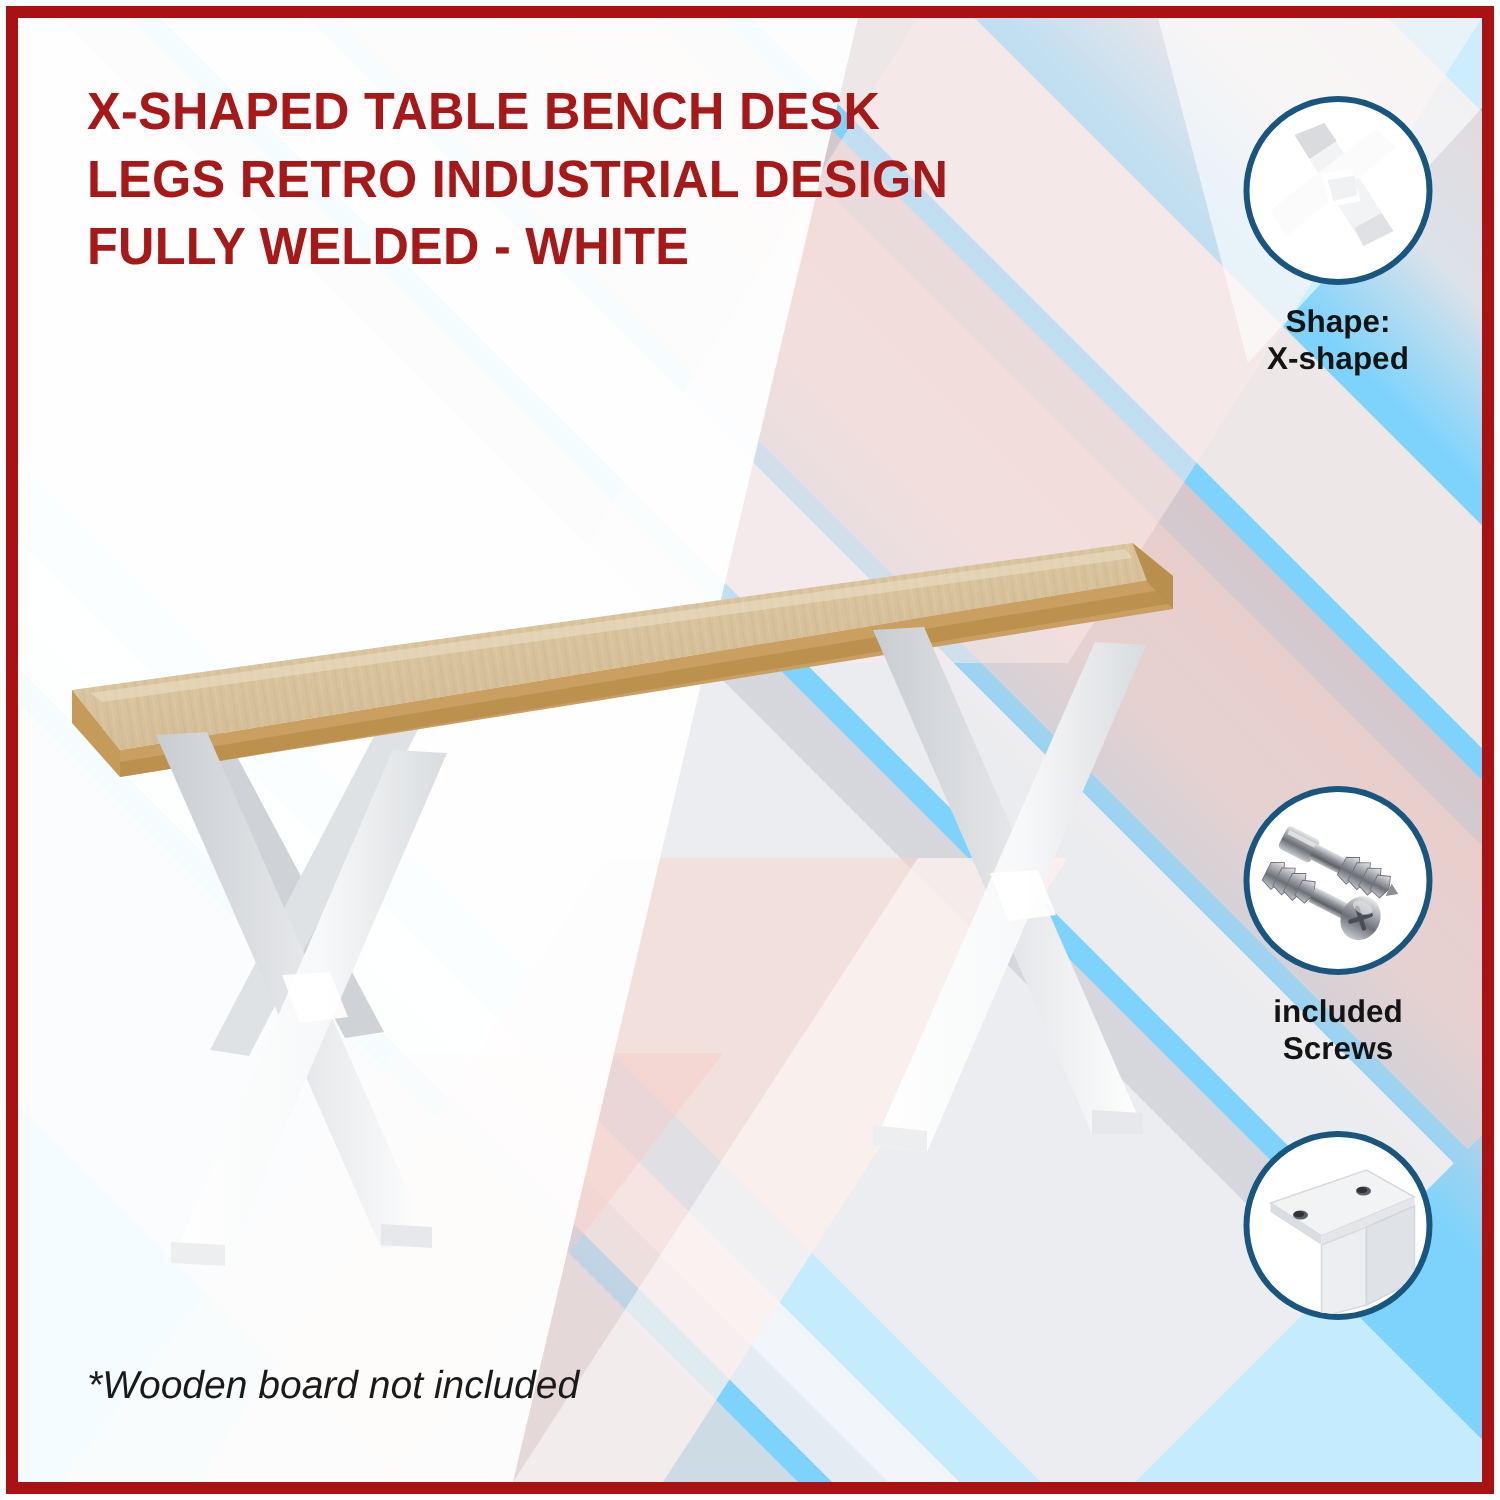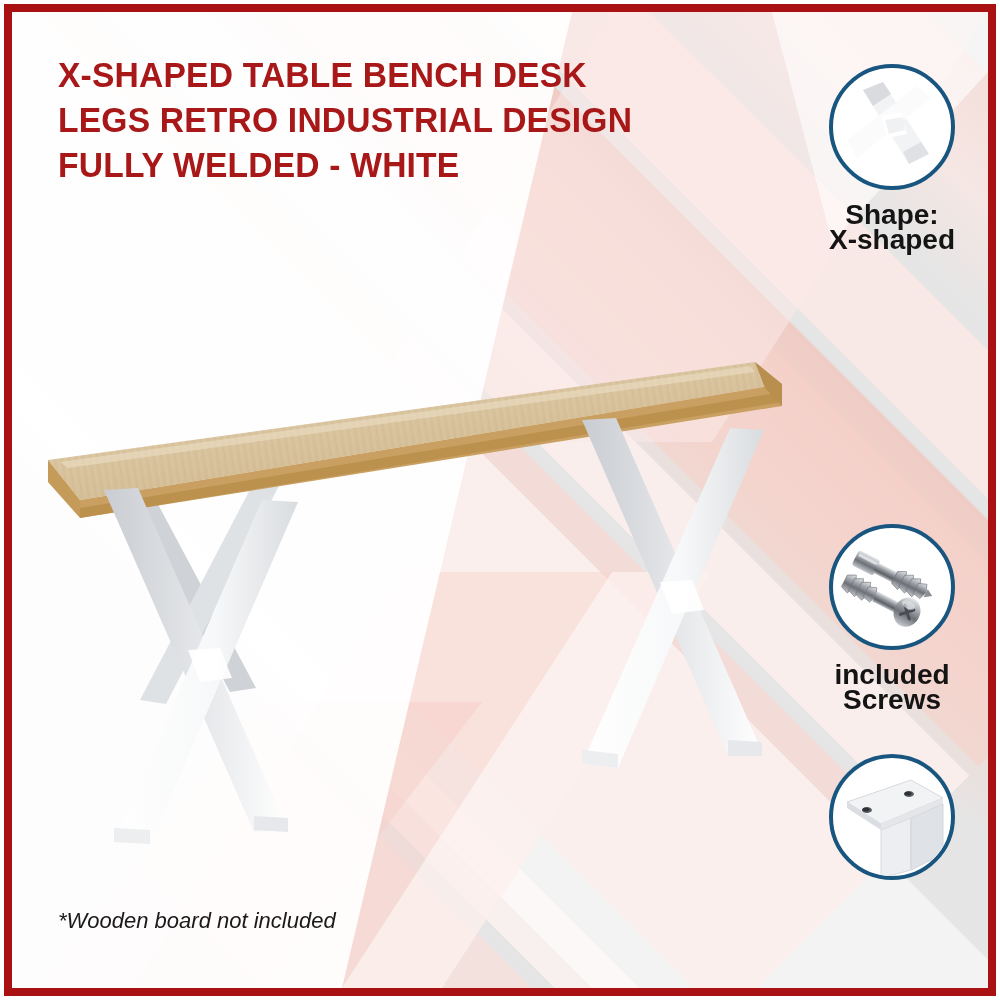--- a/index.html
+++ b/index.html
@@ -4,50 +4,50 @@
 <style>
   html,body{margin:0;padding:0;background:#fff;}
   body{width:1000px;height:1000px;overflow:hidden;font-family:"Liberation Sans",sans-serif;}
 
   
   #canvas{position:relative;width:1000px;height:1000px;background:#ffffff;box-sizing:border-box;}
   #outer-margin{position:absolute;inset:0;background:#ffffff;}
   #red-frame{position:absolute;left:4px;top:4px;right:4px;bottom:4px;
              border:8px solid var(--brand);box-sizing:border-box;}
   #stage{position:absolute;left:12px;top:12px;right:12px;bottom:12px;
-         background:#e5e5e5;overflow:hidden;}
+         background:#7dd3fc;overflow:hidden;}
 
   
   #bg-stripes{position:absolute;inset:0;overflow:hidden;}
 
   
   #title{position:absolute;left:46px;top:40px;width:660px;
          color:var(--titleColor);
          font-weight:700;font-size:35px;line-height:45px;
          letter-spacing:.2px;text-transform:uppercase;
          font-family:"Liberation Sans",sans-serif;
          transform:scaleX(.96);transform-origin:left top;}
   #title .tline{display:block;white-space:nowrap;}
 
   
   #disclaimer{position:absolute;left:46px;top:896px;
-              font-style:italic;font-size:22px;color:#1a1a1a;
+              font-style:italic;font-size:26px;color:#1a1a1a;
               font-family:"Liberation Sans",sans-serif;}
 
   
   #product{position:absolute;left:8px;top:320px;width:780px;height:560px;}
 
   
   #features{position:absolute;left:780px;top:52px;width:200px;height:910px;}
   .feature{position:absolute;left:0;width:200px;text-align:center;}
   .fcircle{position:relative;width:126px;height:126px;margin:0 auto;
            border-radius:50%;border:4px solid var(--ring);
            background:#ffffff;overflow:hidden;box-sizing:border-box;}
   .fcircle svg{position:absolute;left:0;top:0;}
-  .flabel{margin-top:12px;font-weight:700;font-size:28px;line-height:25px;
+  .flabel{margin-top:12px;font-weight:700;font-size:21px;line-height:25px;
           color:#141414;font-family:"Liberation Sans",sans-serif;}
   .flabel span{display:block;white-space:nowrap;}
 </style>
 </head>
 <body>
 
 <div id="canvas">
 
   <div id="outer-margin"></div>
   <div id="red-frame"></div>

